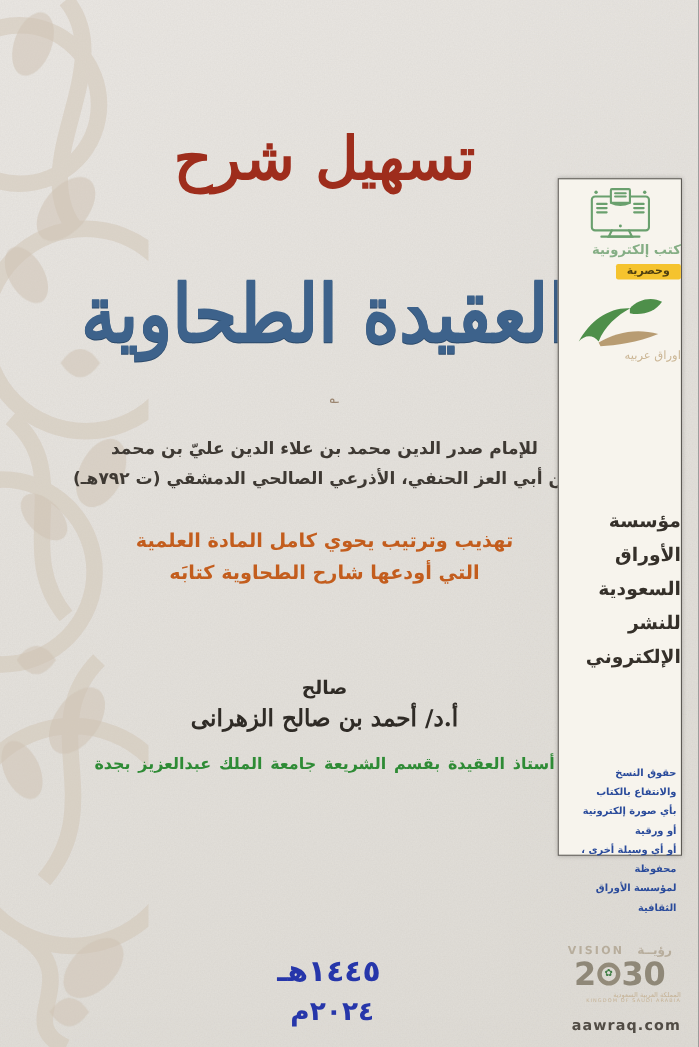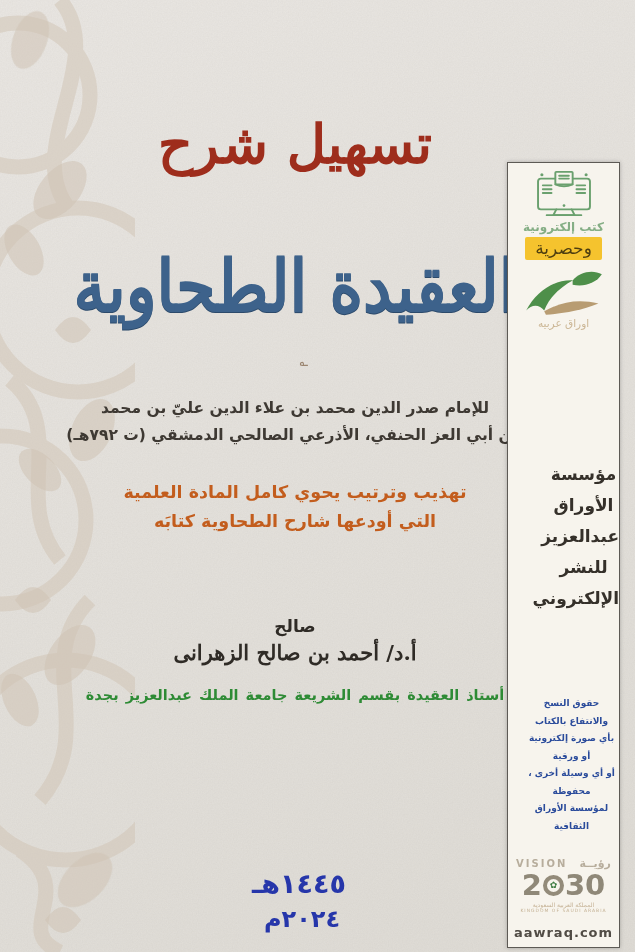--- a/index.html
+++ b/index.html
@@ -33,30 +33,30 @@
   .subtitle { position:absolute; top:478px; right:0; left:0; color:#c35d1d; font-weight:700; font-size:17.5px; line-height:29px; }
   .prep-label { position:absolute; top:616px; right:0; left:0; color:#2f2b26; font-size:17px; font-weight:700; }
   .prep-name  { position:absolute; top:640px; right:0; left:0; color:#2f2b26; font-family:"DejaVu Serif",serif; font-size:21px; font-weight:700; }
   .prep-title { position:absolute; top:687px; right:0; left:0; color:#2e8b35; font-size:14.5px; font-weight:700; word-spacing:2px; }
 
   .date-hijri { position:absolute; top:868px; right:0; left:8px; color:#2636aa; font-size:27px; font-weight:700; }
   .date-greg  { position:absolute; top:905px; right:0; left:14px; color:#2636aa; font-size:24px; font-weight:700; }
 
   
   .sidebar {
-    position:absolute; left:507px; top:162px; width:113px; height:786px;
+    position:absolute; left:507px; top:162px; width:113px; height:616px;
     background:#f7f4ed; border:1px solid #5d5a55; box-shadow:0 0 4px rgba(0,0,0,.25);
-    direction:rtl; text-align:center;
+    direction:rtl; text-align:right;
   }
   .sb-badge { position:absolute; top:6px; left:0; right:0; }
   .sb-badge .icon { display:block; margin:0 auto; }
   .sb-badge-line1 { margin-top:1px; color:#85ae85; font-size:12px; font-weight:700; }
   .sb-badge-line2 {
     display:inline-block; margin-top:3px; background:#f5c32e; color:#4e3e10;
-    font-size:17px; font-weight:400; padding:1px 10px 2px; border-radius:2px;
+    font-size:10px; font-weight:700; padding:1px 10px 2px; border-radius:2px;
   }
   .sb-logo { position:absolute; top:106px; left:0; right:0; }
   .sb-logo .icon { display:block; margin:0 auto; }
   .sb-logo-name { margin-top:-4px; color:#cbb695; font-size:10.5px; }
   .sb-foundation { position:absolute; top:296px; left:0; right:0; color:#35302a; font-size:17px; font-weight:700; line-height:31px;margin-left:40px; }
   .sb-copyright { position:absolute; top:532px; left:20px; right:4px; color:#2a4b9b; font-size:9px; font-weight:700; line-height:17.5px; }
   .sb-vision { position:absolute; top:694px; left:0; right:0; direction:ltr; color:#b7ad9c; }
   .sb-vision-row1 { font-size:10px; letter-spacing:2px; font-weight:700; display:flex; justify-content:center; gap:12px; align-items:baseline; }
   .sb-vision-row1 .ar { font-size:11px; letter-spacing:0; }
   .sb-vision-year { margin-top:0px; display:flex; justify-content:center; align-items:center; gap:1px; color:#8f8878; font-size:29px; font-weight:700; line-height:30px; }
@@ -156,21 +156,21 @@
         <path d="M6 48 C18 26 38 12 60 13 C47 20 33 32 27 48 C21 40 12 41 6 48 Z" fill="#4e8f4a"></path>
         <path d="M60 13 C68 3 84 0 94 6 C87 17 72 21 60 18 Z" fill="#4e8f4a"></path>
         <path d="M27 49 C46 38 67 34 90 40 C68 49 45 52 29 53 Z" fill="#b89c72"></path>
       </svg>
       <div class="sb-logo-name">اوراق عربيه</div>
     </div>
 
     <div class="sb-foundation">
       <div>مؤسسة</div>
       <div>الأوراق</div>
-      <div>عبدالعزيز</div>
+      <div>السعودية</div>
       <div>للنشر</div>
       <div>الإلكتروني</div>
     </div>
 
     <div class="sb-copyright">
       <div>حقوق النسخ والانتفاع بالكتاب</div>
       <div>بأي صورة إلكترونية أو ورقية</div>
       <div>أو أي وسيلة أخرى ، محفوظة</div>
       <div>لمؤسسة الأوراق الثقافية</div>
     </div>

